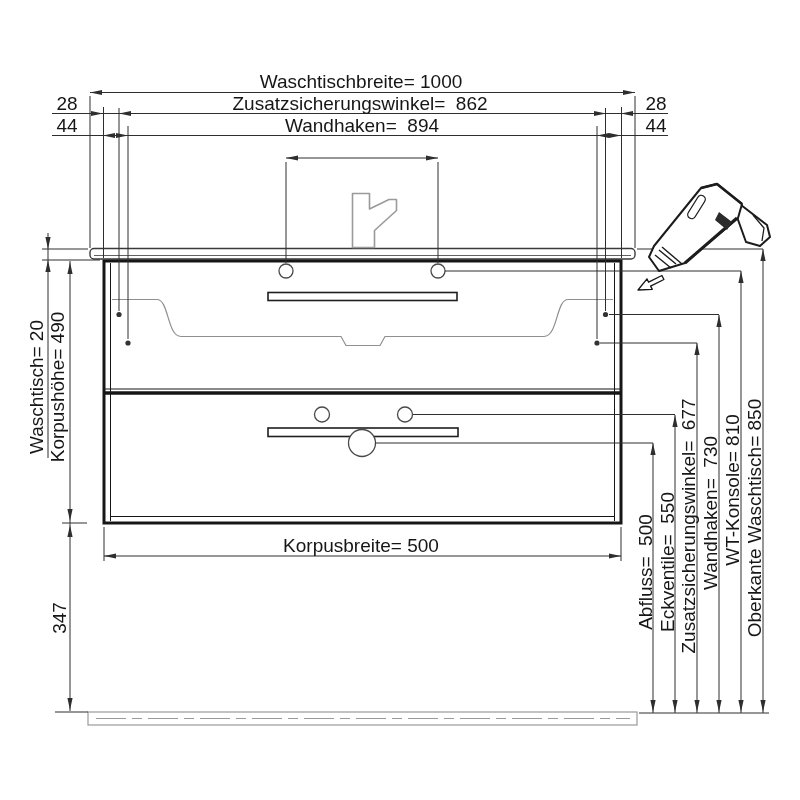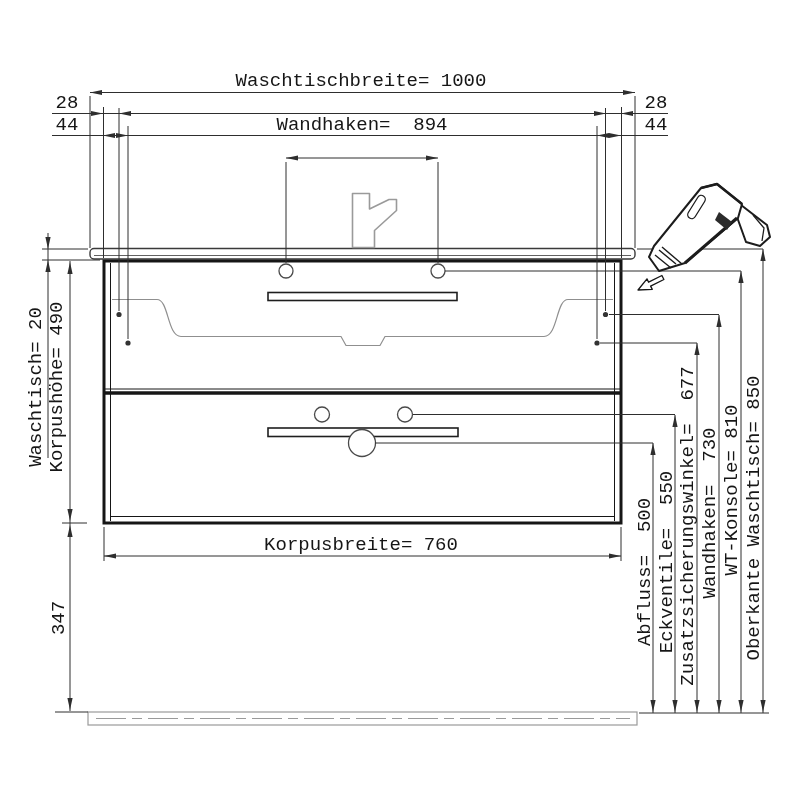--- a/index.html
+++ b/index.html
@@ -1,18 +1,18 @@
 <!DOCTYPE html>
 <html><head>
 <meta charset="utf-8">
 <style>
   html,body{margin:0;padding:0;background:#fff;}
   .stage{
     position:relative;width:800px;height:784px;background:#ffffff;overflow:hidden;
-    font-family:Liberation Mono, monospace;
+    font-family:Liberation Sans, sans-serif;
   }
   .lbl{
     position:absolute;font-size:19px;line-height:1.05;color:#161616;
     white-space:pre;transform:translateX(-50%);
   }
   .vlbl{
     position:absolute;font-size:19px;line-height:1.05;color:#161616;
     white-space:pre;transform:translate(-50%,-50%) rotate(-90deg);
   }
   svg{position:absolute;left:0;top:0;}
@@ -132,28 +132,29 @@
     <path d="M701,188 L717,184 L742,204" stroke="#1c1c1c" stroke-width="2.6" fill="none"></path>
     <path d="M662,247 L682,264 M655,255 L671,268 M659,250 L676,264" stroke="#1c1c1c" stroke-width="1.4" fill="none"></path>
     <polygon points="719,212 732,222 727,230 715,220" fill="#2b2b2b" stroke="none"></polygon>
     <rect x="692.5" y="194" width="8" height="26" rx="4" fill="#ffffff" stroke="#1c1c1c" stroke-width="1.3" transform="rotate(32 696.5 207)"></rect>
   </g>
 
   <polygon points="638,290 652.3,289.4 650.6,286.1 663.9,279.5 661.9,275.5 648.6,282.2 647,278.9" fill="#ffffff" stroke="#161616" stroke-width="1.3" stroke-linejoin="round"></polygon>
 </svg>
 
   <div class="lbl" style="left:361px;top:72px">Waschtischbreite= 1000</div>
+  <div class="lbl" style="left:360px;top:94px">Zusatzsicherungswinkel=  862</div>
   <div class="lbl" style="left:362px;top:116px">Wandhaken=  894</div>
 
   <div class="lbl" style="left:67px;top:94px">28</div>
   <div class="lbl" style="left:67px;top:116px">44</div>
   <div class="lbl" style="left:656px;top:94px">28</div>
   <div class="lbl" style="left:656px;top:116px">44</div>
 
-  <div class="lbl" style="left:361px;top:536px">Korpusbreite= 760</div>
+  <div class="lbl" style="left:361px;top:536px">Korpusbreite= 500</div>
 
   <div class="vlbl" style="left:37px;top:387px">Waschtisch= 20</div>
   <div class="vlbl" style="left:58px;top:387px">Korpushöhe= 490</div>
   <div class="vlbl" style="left:60px;top:618px">347</div>
 
   <div class="vlbl" style="left:646px;top:572px">Abfluss=  500</div>
   <div class="vlbl" style="left:668px;top:562px">Eckventile=  550</div>
   <div class="vlbl" style="left:689px;top:526px">Zusatzsicherungswinkel=  677</div>
   <div class="vlbl" style="left:711px;top:513px">Wandhaken=  730</div>
   <div class="vlbl" style="left:733px;top:490px">WT-Konsole= 810</div>

